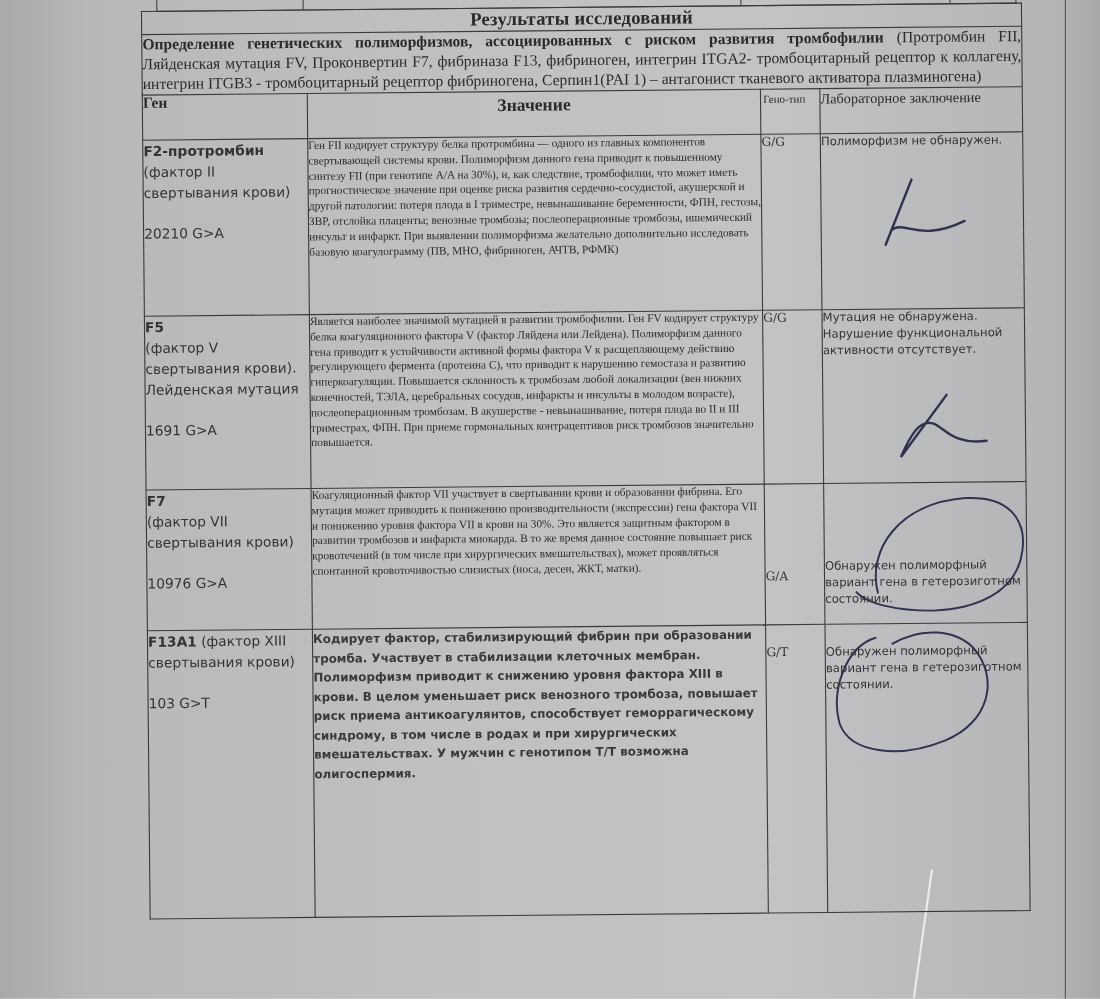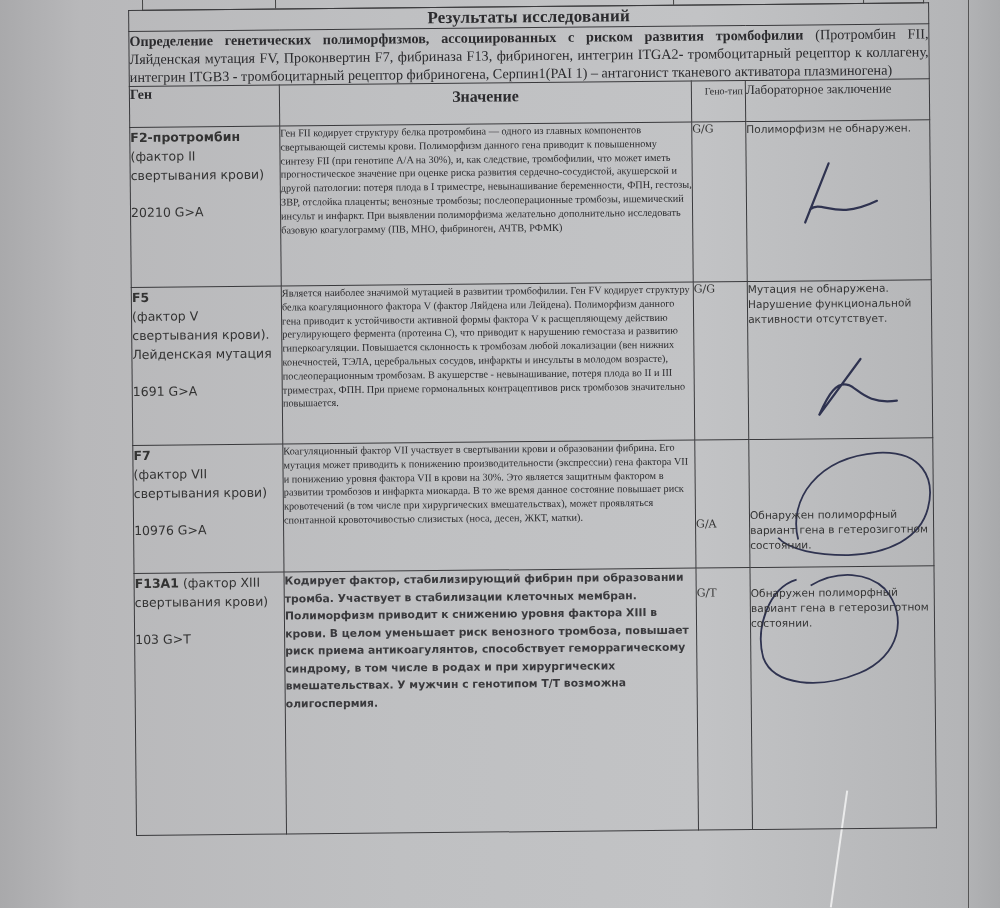--- a/index.html
+++ b/index.html
@@ -17,21 +17,21 @@
     .top-strip .div { position:absolute; top:0; bottom:0; width:1px; background:#444; }
     table.results {
       position:absolute; left:0; top:10px; width:800px; border-collapse:collapse; table-layout:fixed;
     }
     table.results td, table.results th { border:1.3px solid #3a3a3d; vertical-align:top; padding:0; }
     .title-cell { text-align:center; font-weight:bold; font-size:17px; letter-spacing:0.2px; padding:2px 0 1px 0; font-family:"Liberation Serif", serif; }
     .intro-cell { font-size:14.2px; line-height:18px; padding:1px 6px 3px 6px; text-align:justify; }
     .intro-cell .bold { font-weight:bold; }
     th.h { font-weight:bold; font-size:14px; text-align:left; padding:2px 6px; height:34px; }
     th.h.center { text-align:center; font-size:16px; padding-top:4px; }
-    th.h.small { font-size:10px; font-weight:normal; line-height:14px; text-align:right; padding:3px 2px; }
+    th.h.small { font-size:10px; font-weight:normal; line-height:14px; text-align:left; padding:3px 2px; }
     th.h.lab { font-size:13px; font-weight:normal; line-height:17px; }
     .gene { font-family:"DejaVu Sans", sans-serif; font-size:12.5px; line-height:19px; padding:3px 6px; color:#333; }
     .gene .g-title { font-weight:bold; }
     .gene .g-var { margin-top:18px; display:block; }
     .desc { font-size:10.3px; line-height:13.8px; padding:2px 6px 2px 6px; color:#2c2c2f; }
     .desc.big { font-family:"DejaVu Sans", sans-serif; font-size:10.8px; line-height:17.5px; font-weight:bold; color:#3a3a3d; }
     .geno { font-family:"DejaVu Serif", serif; font-size:11px; padding:6px 6px; color:#333; }
     .concl { font-family:"DejaVu Sans", sans-serif; font-size:10.6px; line-height:15px; padding:4px 6px; color:#333; position:relative; }
     .concl .txt { position:relative; z-index:1; }
     svg.ink { position:absolute; pointer-events:none; }

